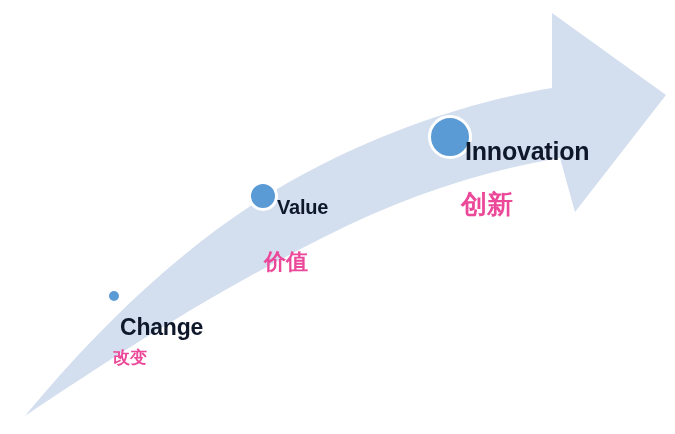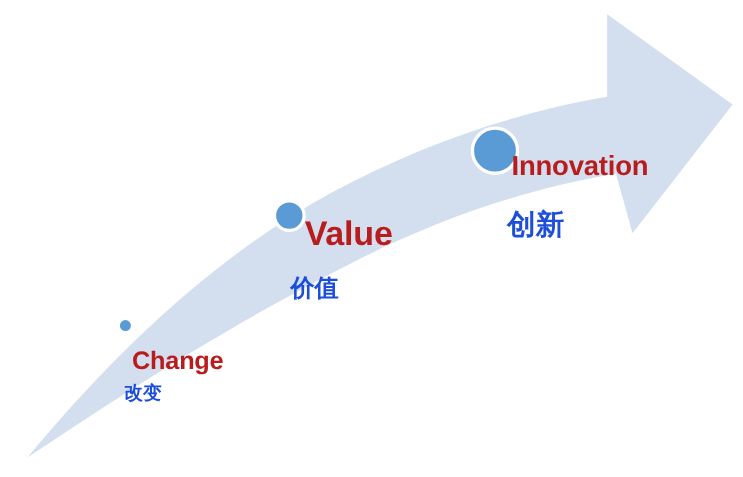--- a/index.html
+++ b/index.html
@@ -30,30 +30,30 @@
   .marker-dot {
     position: absolute;
     border-radius: 50%;
     background: #5b9bd5;
     box-sizing: border-box;
     border: 2px solid #ffffff;
   }
   .label-en {
     position: absolute;
     font-weight: bold;
-    color: #b91c1c;
+    color: #0f172a;
     white-space: nowrap;
     letter-spacing: -0.2px;
     font-stretch: condensed;
     line-height: 1;
   }
   .label-zh {
     position: absolute;
     font-weight: bold;
-    color: #1d4ed8;
+    color: #ec4899;
     white-space: nowrap;
     line-height: 1;
   }
 
   
   #dot-change {
     left: 107px;  top: 289px;
     width: 14px;  height: 14px;
     border-width: 2px;
   }
@@ -68,21 +68,21 @@
   }
 
   
   #dot-value {
     left: 248px;  top: 181px;
     width: 30px;  height: 30px;
     border-width: 3px;
   }
   #label-value-en {
     left: 277px; top: 197px;
-    font-size: 31px;
+    font-size: 20px;
   }
   #label-value-zh {
     left: 264px; top: 251px;
     font-size: 22px;
   }
 
   
   #dot-innovation {
     left: 428px;  top: 115px;
     width: 44px;  height: 44px;

